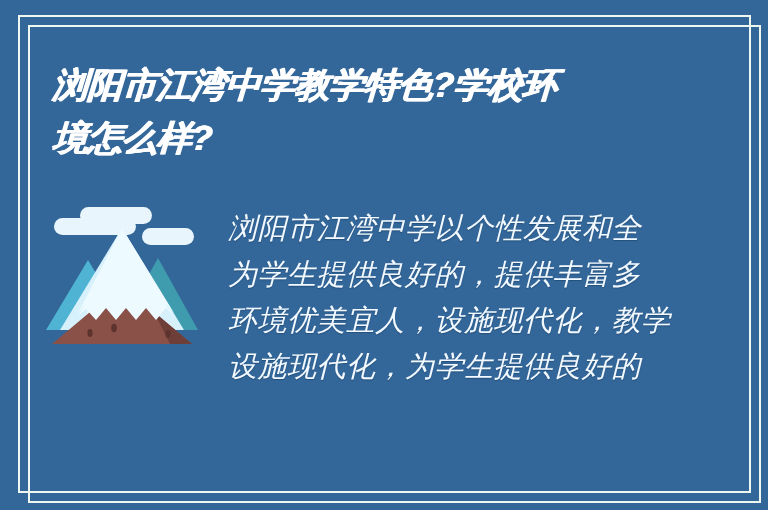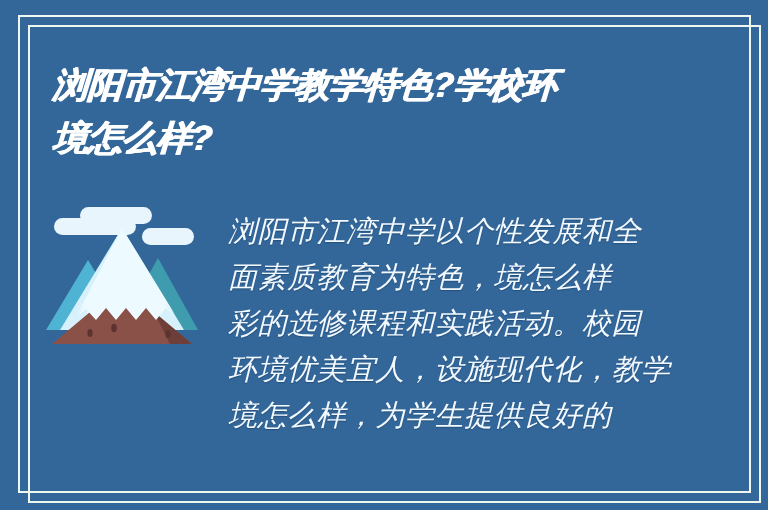--- a/index.html
+++ b/index.html
@@ -85,21 +85,21 @@
     left: 228px;
     top: 208px;
     width: 432px;
   }
   .body-line {
     color: #f2f9ff;
     font-size: 29px;
     line-height: 46px;
     letter-spacing: 0.5px;
     white-space: nowrap;
-    font-family: Liberation Serif, serif;
+    font-family: Liberation Mono, monospace;
     font-style: italic;
     font-weight: 500;
     text-shadow: 0 1px 1px rgba(10,40,70,0.35);
   }
 </style>
 </head>
 <body>
 
 <div id="card">
 
@@ -135,19 +135,18 @@
       <polygon points="44,109 54,120 64,108 74,120 84,108 94,120 104,108 114,120 124,108 132,116 80,44 36,116" fill="#edfaff"></polygon>
 
       <ellipse cx="48" cy="133" rx="2.6" ry="4" fill="#5c332e"></ellipse>
       <ellipse cx="72" cy="128" rx="2.8" ry="4.2" fill="#5c332e"></ellipse>
       <ellipse cx="126" cy="134" rx="2.6" ry="4" fill="#5c332e"></ellipse>
     </svg>
   </div>
 
   <div class="body-block">
     <div class="body-line">浏阳市江湾中学以个性发展和全</div>
-    <div class="body-line">面素质教育为特色，境怎么样</div>
-    <div class="body-line">彩的选修课程和实践活动。校园</div>
+    <div class="body-line">为学生提供良好的，提供丰富多</div>
     <div class="body-line">环境优美宜人，设施现代化，教学</div>
-    <div class="body-line">境怎么样，为学生提供良好的</div>
+    <div class="body-line">设施现代化，为学生提供良好的</div>
   </div>
 
 </div>
 
 </body></html>

